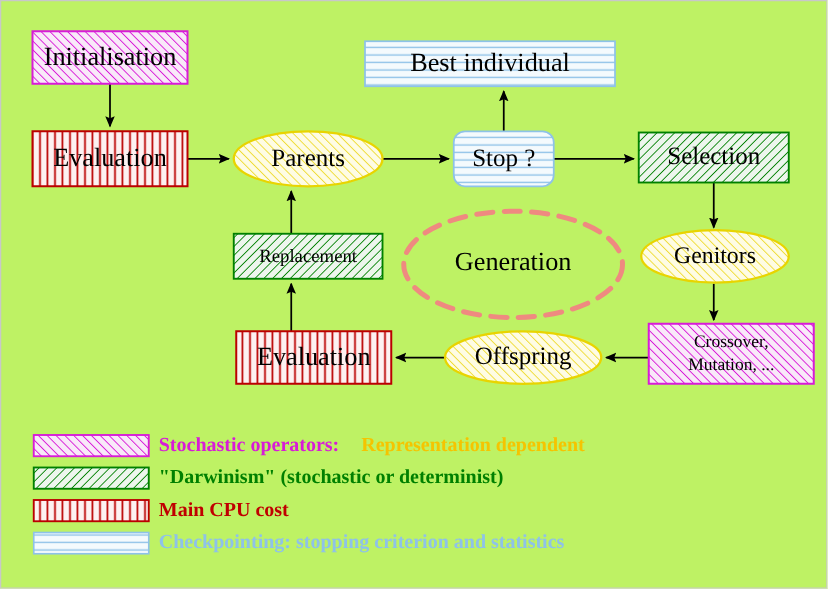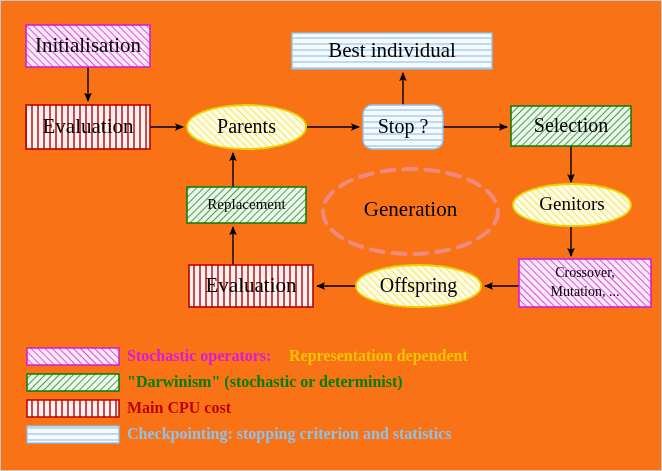--- a/index.html
+++ b/index.html
@@ -1,20 +1,20 @@
 <!DOCTYPE html>
 <html><head>
 <meta charset="utf-8">
 <style>
   html,body{margin:0;padding:0;background:#ffffff;}
   body{font-family:"Liberation Serif",serif;}
   #canvas{
     position:relative;
     width:662px;height:471px;
-    background:#f97316;
+    background:#bef264;
     overflow:hidden;
     border:1px solid #c8c8c8;
     box-sizing:border-box;
   }
   svg#diagram{position:absolute;left:0;top:0;width:662px;height:471px;}
 
   .node-label{
     font-family:"Liberation Serif",serif;
     fill:#000000;
     text-anchor:middle;

